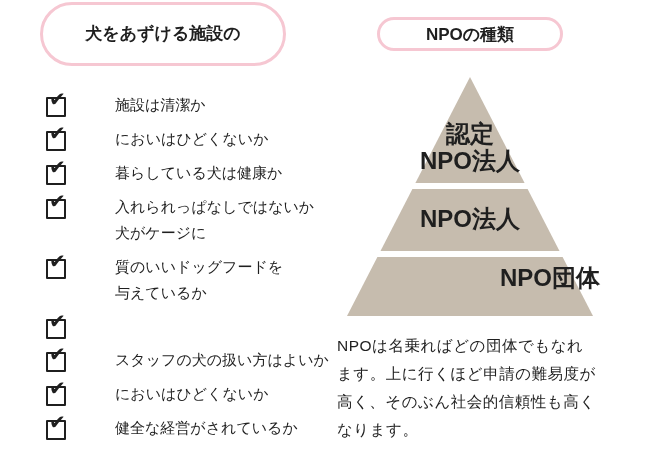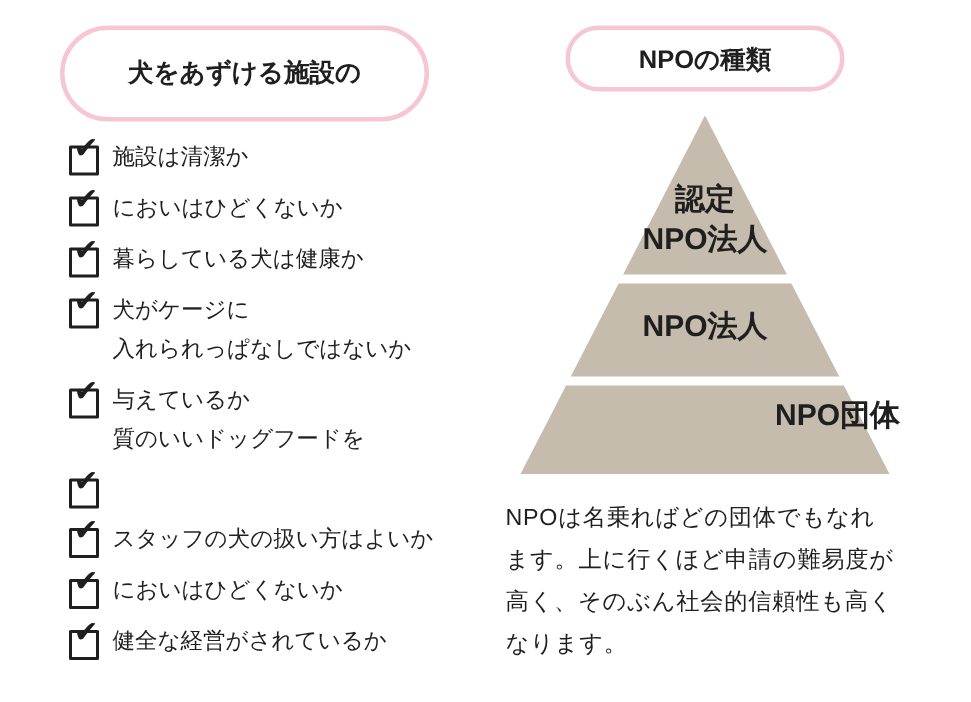--- a/index.html
+++ b/index.html
@@ -11,35 +11,35 @@
   .page{
     position:relative;width:647px;height:468px;background:#fff;overflow:hidden;
     font-family:"Liberation Sans","DejaVu Sans",sans-serif;color:var(--text);
   }
   
   .badge{
     position:absolute;box-sizing:border-box;background:#fff;
     border:3px solid var(--pink);display:flex;flex-direction:column;
     align-items:center;justify-content:center;font-weight:bold;text-align:center;
   }
-  .badge-left{left:40px;top:17px;width:246px;height:64px;border-radius:32px;font-size:17px;line-height:1.45;}
-  .badge-right{left:377px;top:17px;width:186px;height:44px;border-radius:22px;font-size:17px;}
+  .badge-left{left:40px;top:2px;width:246px;height:64px;border-radius:32px;font-size:17px;line-height:1.45;}
+  .badge-right{left:377px;top:17px;width:186px;height:34px;border-radius:22px;font-size:17px;}
   .checklist{position:absolute;left:46px;top:92px;width:292px;}
   .check-item{display:flex;gap:9px;margin-bottom:8px;font-size:15px;line-height:26px;}
   .cbx{position:relative;flex:0 0 auto;width:16px;height:16px;margin-top:5px;
        border:2px solid var(--text);border-radius:1px;background:#fff;}
   .cbx .tick{
     position:absolute;left:1px;top:-10px;font-size:20px;font-weight:bold;
     color:var(--text);line-height:1;
   }
-  .check-text span{display:block;}
+  .check-text span{display:block;margin-left:40px;}
   
   .pyr-svg{position:absolute;left:340px;top:72px;}
   .pyr-label{position:absolute;left:340px;width:260px;text-align:center;
-             font-weight:bold;font-size:20px;line-height:27px;}
+             font-weight:bold;font-size:24px;line-height:27px;}
   .pyr-label-top{top:120px;}
   .pyr-label-mid{top:205px;}
   .pyr-label-bot{top:264px;text-align:right;}
   .caption{position:absolute;left:337px;top:332px;width:312px;
            font-size:15.5px;line-height:28px;letter-spacing:0.5px;}
   .caption div{display:block;}
 </style>
 </head>
 <body>
 
@@ -76,32 +76,32 @@
       <div class="check-text">
           <span>暮らしている犬は健康か</span>
         </div>
     </div>
 
     <div class="check-item">
       <span class="cbx">
           <span class="tick">✔</span>
         </span>
       <div class="check-text">
+        <span>入れられっぱなしではないか</span>
         <span>犬がケージに</span>
-        <span>入れられっぱなしではないか</span>
       </div>
     </div>
 
     <div class="check-item">
       <span class="cbx">
           <span class="tick">✔</span>
         </span>
       <div class="check-text">
+        <span>質のいいドッグフードを</span>
         <span>与えているか</span>
-        <span>質のいいドッグフードを</span>
       </div>
     </div>
 
     <div class="check-item">
       <span class="cbx">
           <span class="tick">✔</span>
         </span>
     </div>
 
     <div class="check-item">

